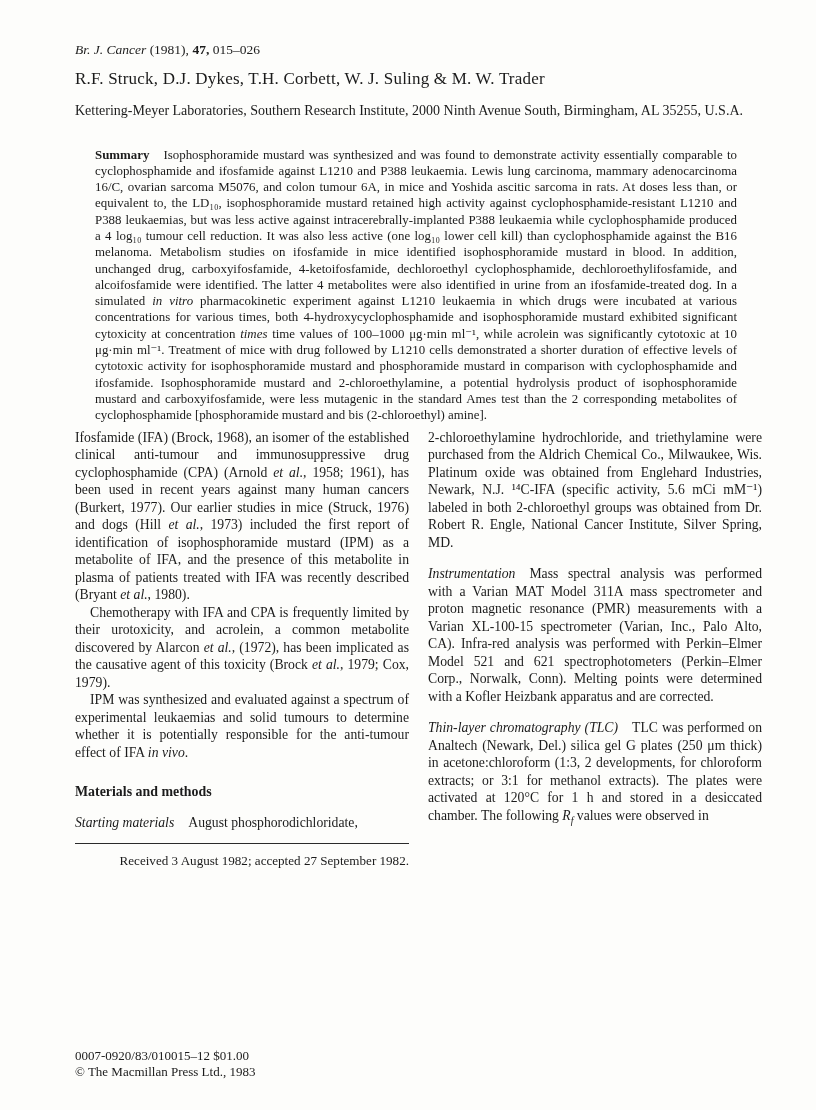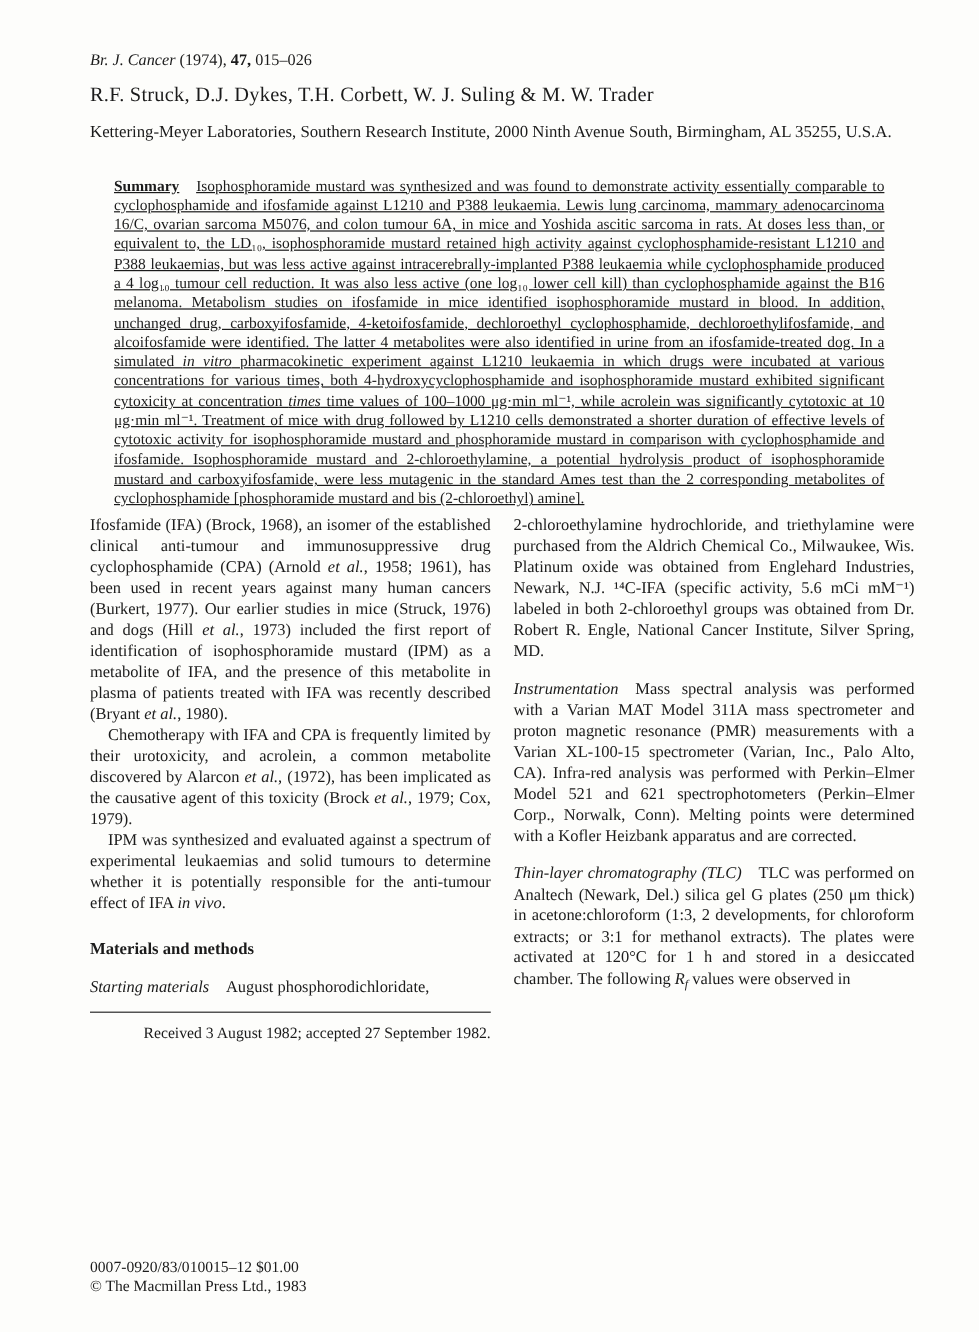--- a/index.html
+++ b/index.html
@@ -29,21 +29,20 @@
     font-size: 14px;
     line-height: 18.5px;
     max-width: 687px;
   }
   .summary {
     margin: 26px 0 0 20px;
     width: 642px;
     font-size: 12.9px;
     line-height: 16.3px;
     text-align: justify;
-    text-decoration: underline;
   }
   .columns { display: flex; gap: 19px; margin-top: 5px; }
   .col {
     flex: 1;
     min-width: 0;
     font-size: 13.7px;
     line-height: 17.5px;
     text-align: justify;
   }
   .para { margin: 0; }
@@ -70,21 +69,21 @@
   .i { font-style: italic; }
   .b { font-weight: bold; }
   .sub { vertical-align: sub; font-size: 0.72em; }
   .lead { margin-right: 14px; }
 </style>
 </head>
 <body>
 
 <div class="page">
 
-  <div class="journal-line"><span class="i">Br. J. Cancer</span><span> (1974), </span><span class="b">47,</span><span> 015–026</span></div>
+  <div class="journal-line"><span class="i">Br. J. Cancer</span><span> (1981), </span><span class="b">47,</span><span> 015–026</span></div>
 
 
   <div class="authors">R.F. Struck, D.J. Dykes, T.H. Corbett, W. J. Suling &amp; M. W. Trader</div>
 
   <div class="affiliation">Kettering-Meyer Laboratories, Southern Research Institute, 2000 Ninth Avenue South, Birmingham, AL 35255, U.S.A.</div>
 
   <p class="summary"><span class="b lead">Summary</span><span>Isophosphoramide mustard was synthesized and was found to demonstrate activity essentially comparable to cyclophosphamide and ifosfamide against L1210 and P388 leukaemia. Lewis lung carcinoma, mammary adenocarcinoma 16/C, ovarian sarcoma M5076, and colon tumour 6A, in mice and Yoshida ascitic sarcoma in rats. At doses less than, or equivalent to, the LD₁₀, isophosphoramide mustard retained high activity against cyclophosphamide-resistant L1210 and P388 leukaemias, but was less active against intracerebrally-implanted P388 leukaemia while cyclophosphamide produced a 4 log₁₀ tumour cell reduction. It was also less active (one log₁₀ lower cell kill) than cyclophosphamide against the B16 melanoma. Metabolism studies on ifosfamide in mice identified isophosphoramide mustard in blood. In addition, unchanged drug, carboxyifosfamide, 4-ketoifosfamide, dechloroethyl cyclophosphamide, dechloroethylifosfamide, and alcoifosfamide were identified. The latter 4 metabolites were also identified in urine from an ifosfamide-treated dog. In a simulated </span><span class="i">in vitro</span><span> pharmacokinetic experiment against L1210 leukaemia in which drugs were incubated at various concentrations for various times, both 4-hydroxycyclophosphamide and isophosphoramide mustard exhibited significant cytoxicity at concentration </span><span class="i">times</span><span> time values of 100–1000 μg·min ml⁻¹, while acrolein was significantly cytotoxic at 10 μg·min ml⁻¹. Treatment of mice with drug followed by L1210 cells demonstrated a shorter duration of effective levels of cytotoxic activity for isophosphoramide mustard and phosphoramide mustard in comparison with cyclophosphamide and ifosfamide. Isophosphoramide mustard and 2-chloroethylamine, a potential hydrolysis product of isophosphoramide mustard and carboxyifosfamide, were less mutagenic in the standard Ames test than the 2 corresponding metabolites of cyclophosphamide [phosphoramide mustard and bis (2-chloroethyl) amine].</span></p>
 
   <div class="columns">
 

